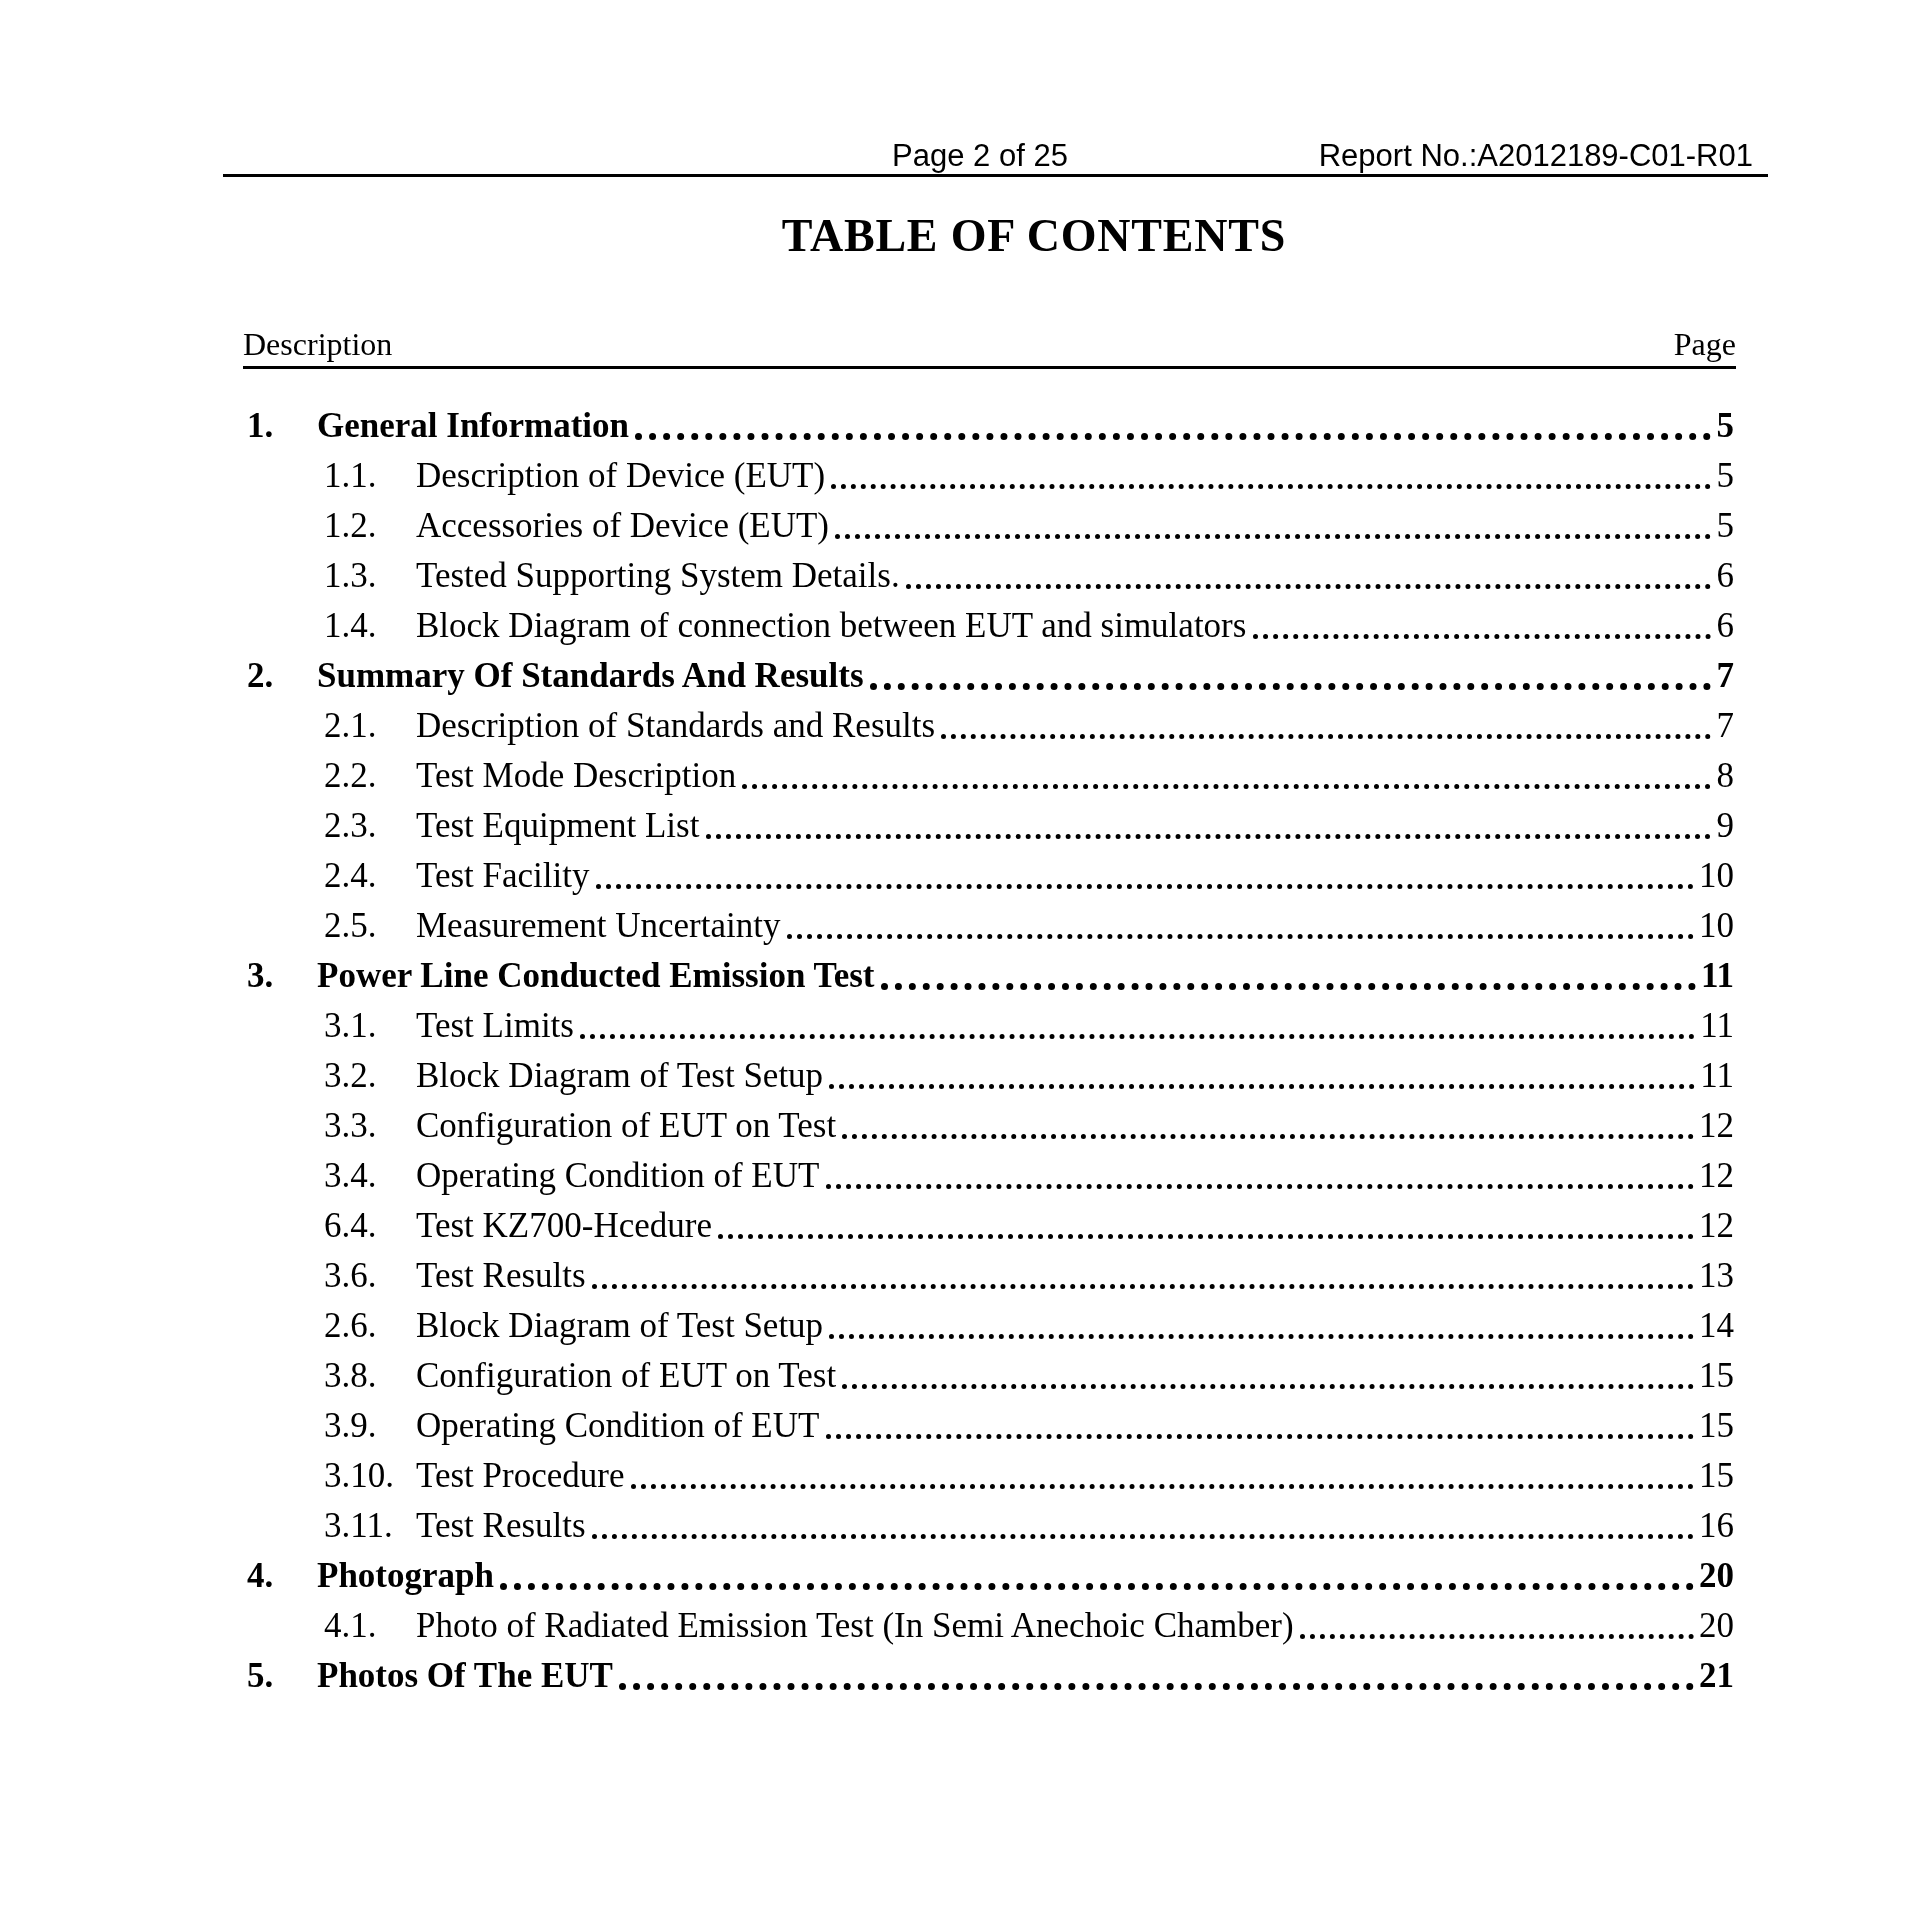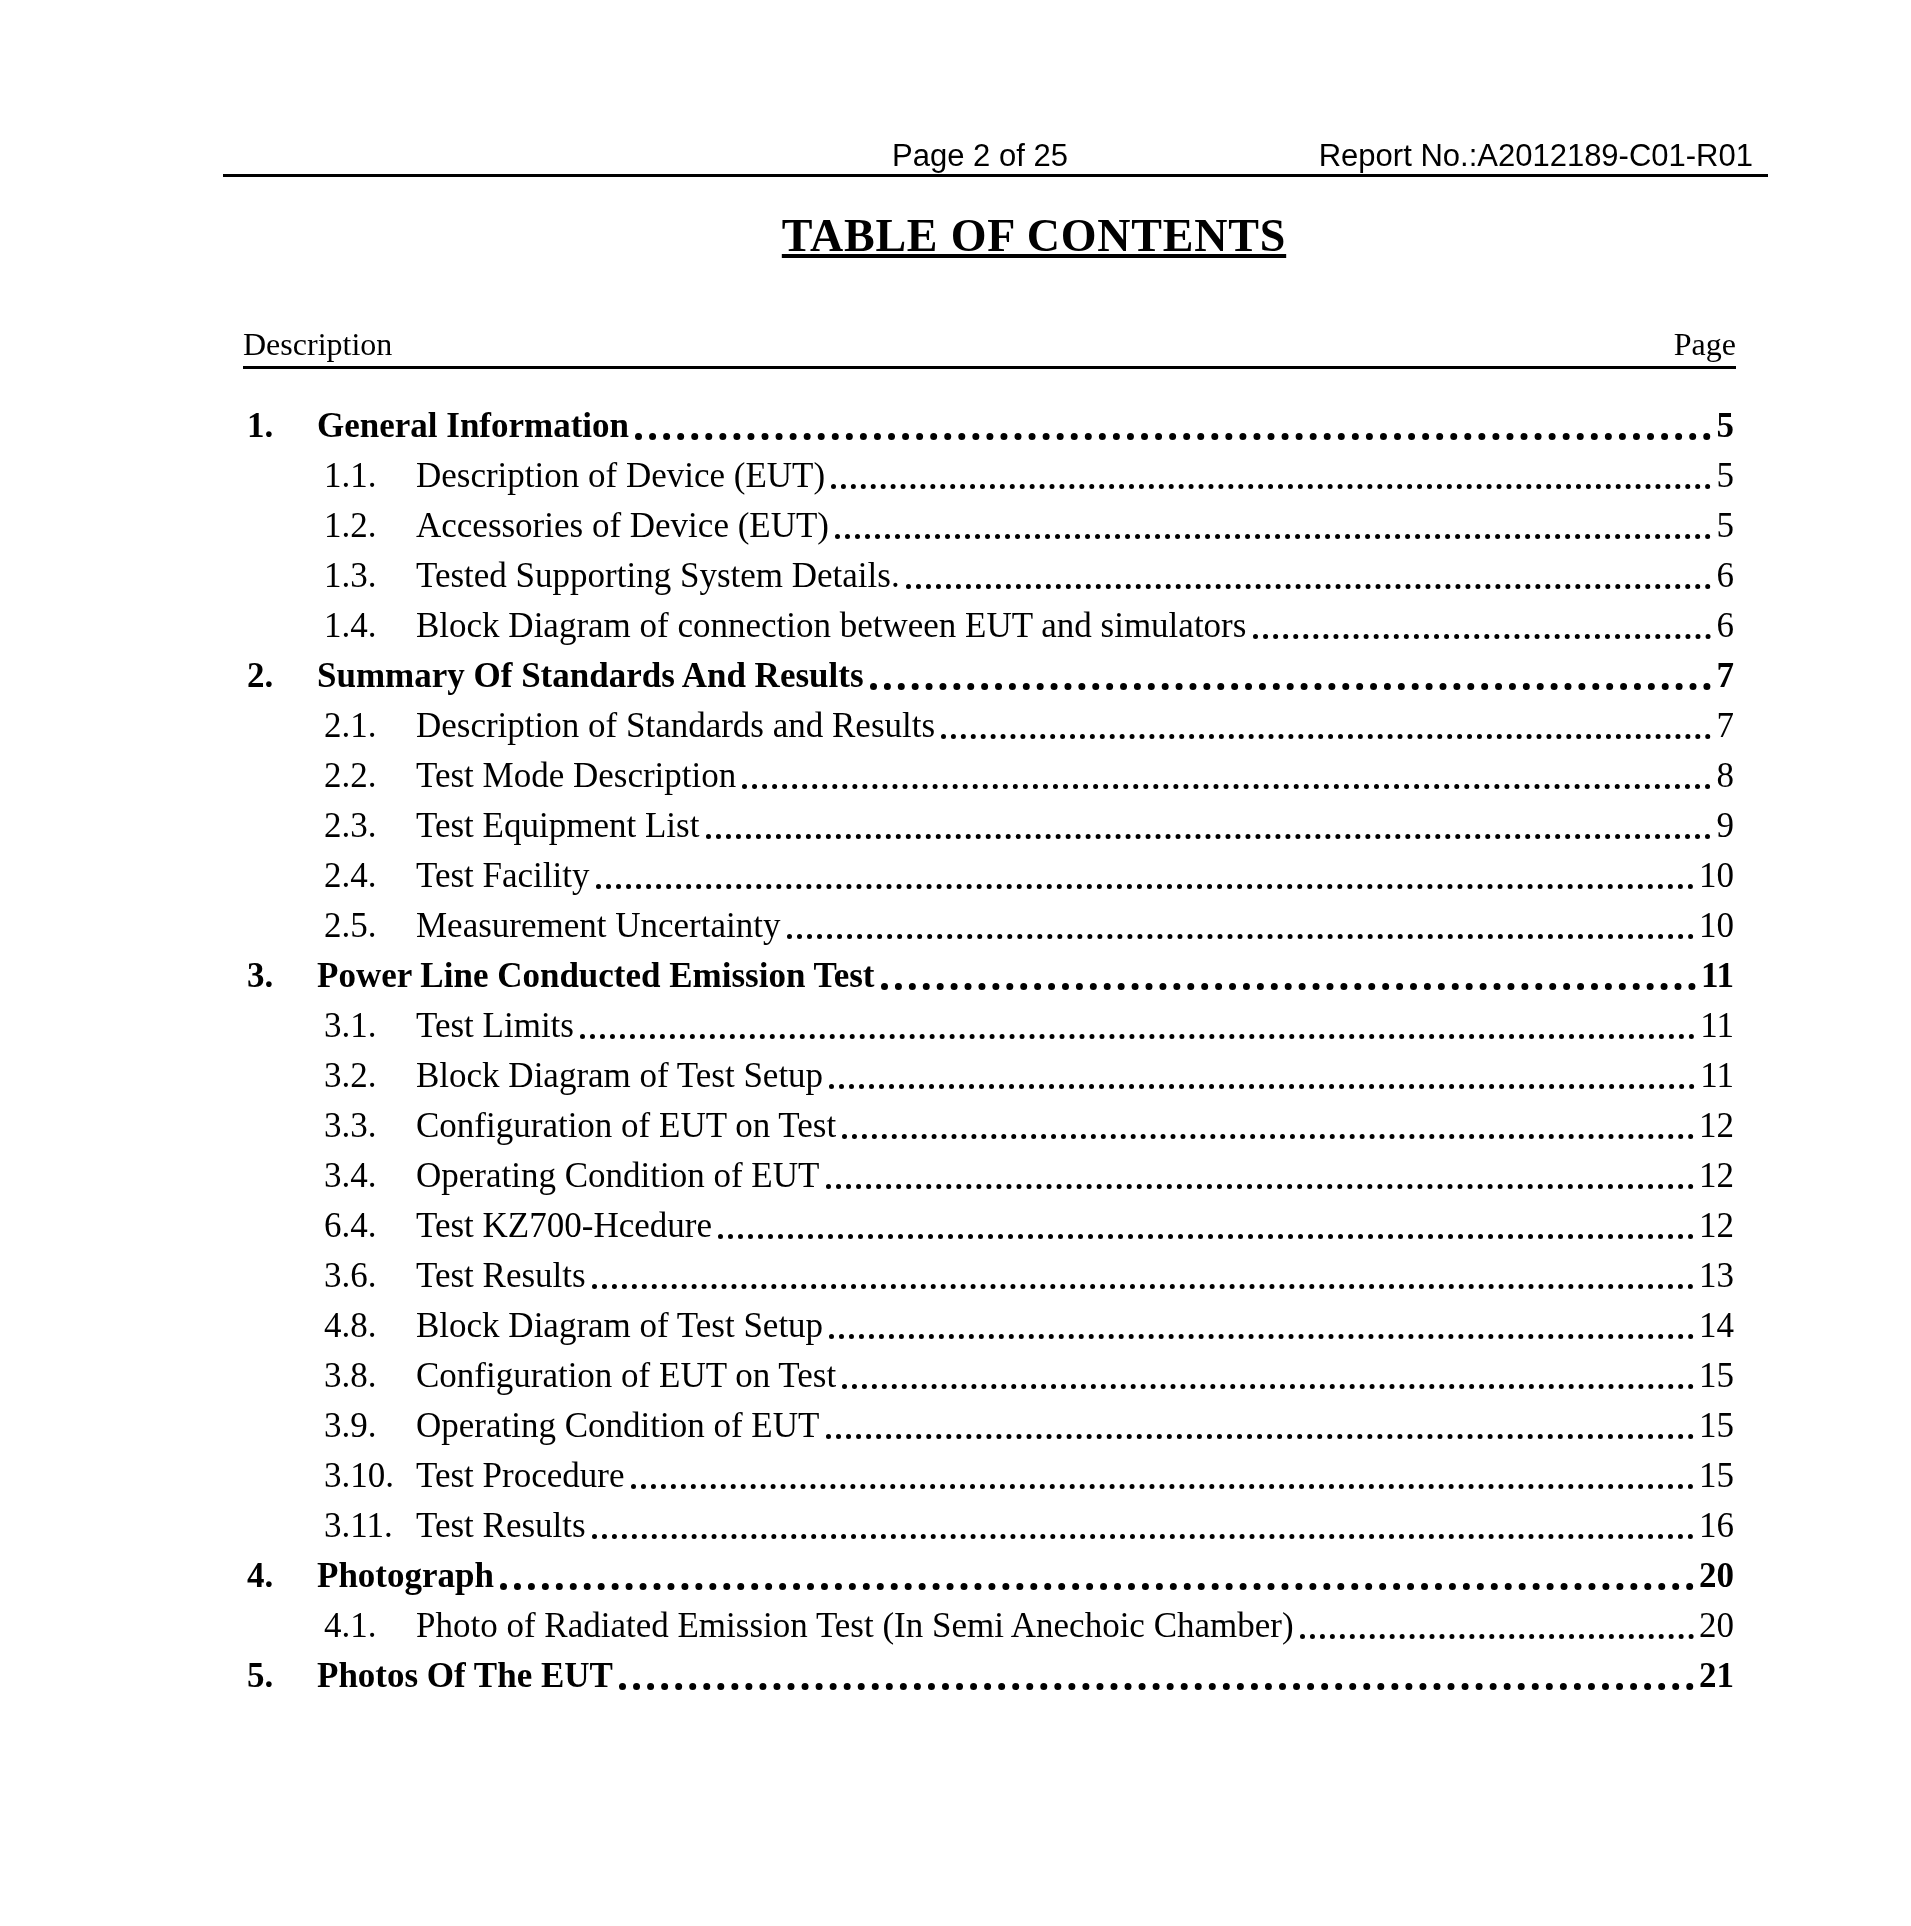--- a/index.html
+++ b/index.html
@@ -44,21 +44,20 @@
   .doc-title {
     position: absolute;
     top: 213px;
     left: 1034px;
     transform: translateX(-50%);
     font-size: 46px;
     font-weight: bold;
     line-height: 46px;
     white-space: nowrap;
     letter-spacing: 0.8px;
-    text-decoration: underline;
   }
 
   
   .toc-header {
     position: absolute;
     left: 243px;
     width: 1493px;
     top: 323px;
     height: 43px;
     border-bottom: 3.9px solid #000000;
@@ -230,21 +229,21 @@
       <span class="leader"></span>
       <span class="pagenum">12</span>
     </div>
       <div class="toc-row lvl2">
       <span class="num">3.6.</span>
       <span class="entry-title">Test Results</span>
       <span class="leader"></span>
       <span class="pagenum">13</span>
     </div>
       <div class="toc-row lvl2">
-      <span class="num">4.8.</span>
+      <span class="num">2.6.</span>
       <span class="entry-title">Block Diagram of Test Setup</span>
       <span class="leader"></span>
       <span class="pagenum">14</span>
     </div>
       <div class="toc-row lvl2">
       <span class="num">3.8.</span>
       <span class="entry-title">Configuration of EUT on Test</span>
       <span class="leader"></span>
       <span class="pagenum">15</span>
     </div>

